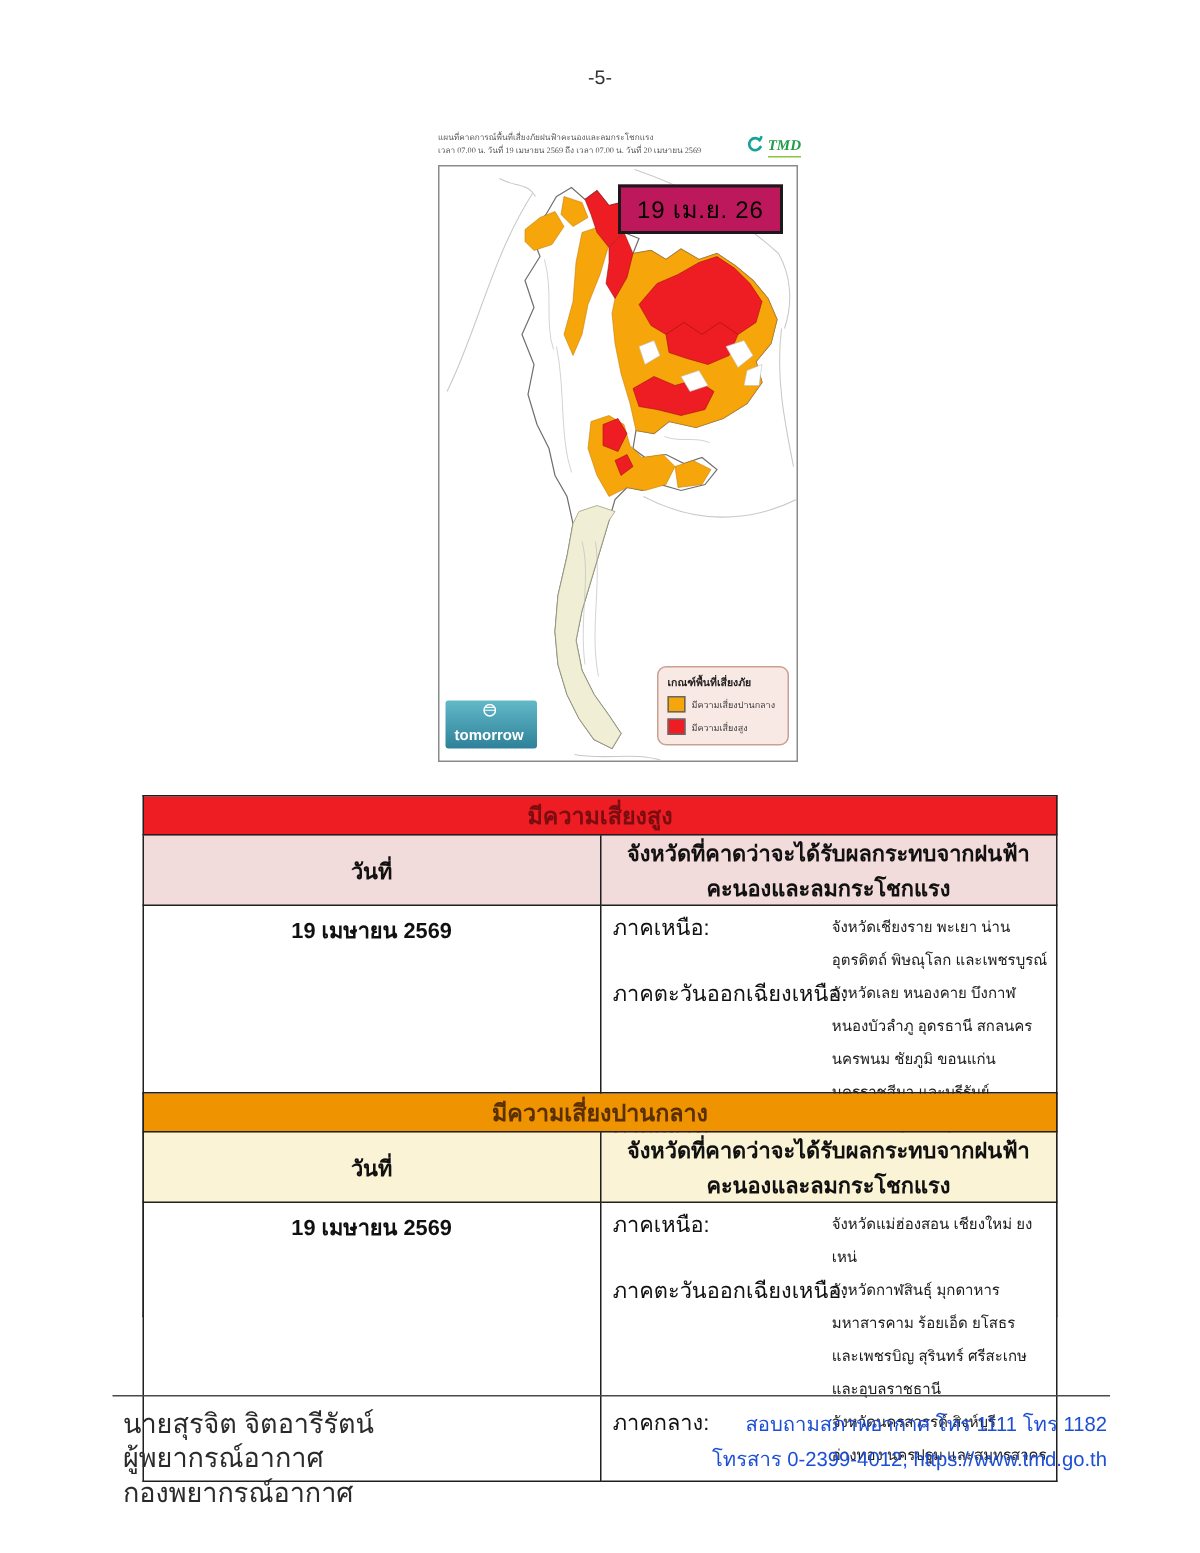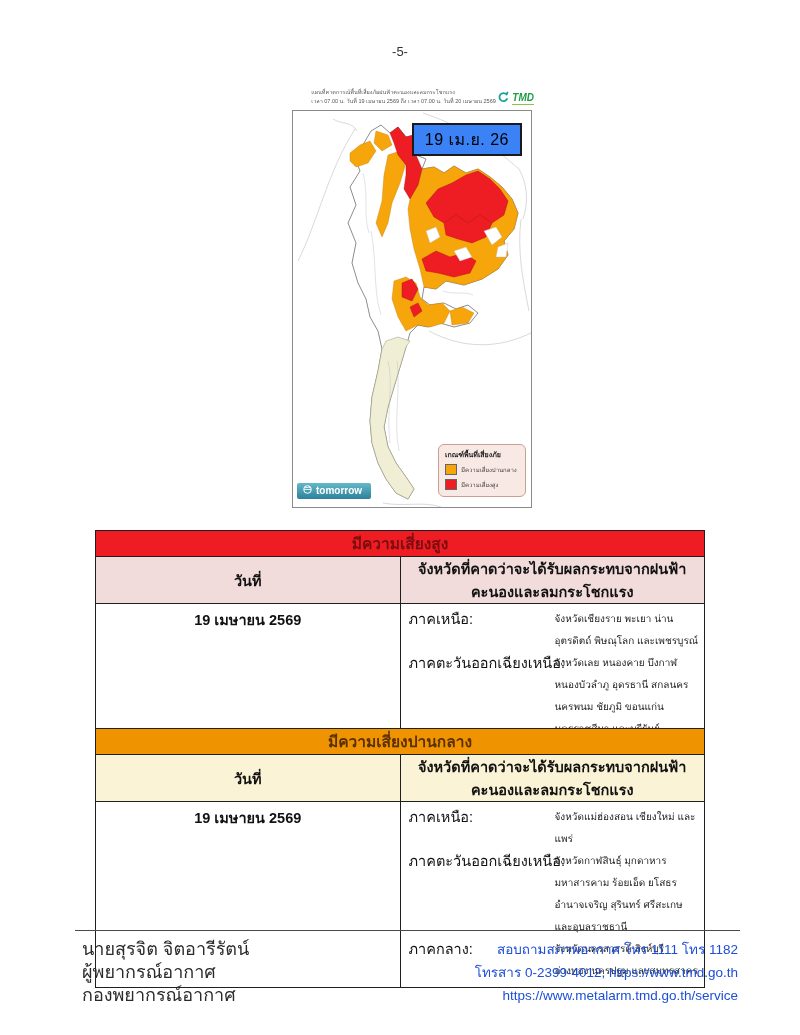--- a/index.html
+++ b/index.html
@@ -7,43 +7,43 @@
   .page {
     position:relative; width:800px; height:1035px; margin:0 auto;
     background:#ffffff; font-family:"Liberation Sans", sans-serif; color:#1a1a1a;
     overflow:hidden;
   }
   .pageno { position:absolute; top:44px; left:0; width:100%; text-align:center;
     font-size:13px; color:#333; }
 
   
   .map-section { position:absolute; left:292px; top:88px; width:242px; }
-  .map-head { display:flex; justify-content:flex-end; align-items:flex-start; }
+  .map-head { display:flex; justify-content:space-between; align-items:flex-start;font-family:Liberation Serif, serif; }
   .map-titles { width:186px; font-size:5.5px; line-height:1.55; color:#555; }
   .map-logos { display:flex; align-items:center; gap:3px; padding-top:2px; }
   .logo-tmd { color:#1e9e46; font-weight:bold; font-style:italic; font-size:10px;
     border-bottom:1.5px solid #8bc53f; line-height:1; padding-bottom:1px; }
   .map-frame { position:relative; margin-top:2px; border:1px solid #8a8a8a;
     width:240px; height:398px; background:#fff; overflow:hidden; }
   .map-frame svg.thmap { position:absolute; left:0; top:0; }
-  .date-box { position:absolute; top:12px; right:9px; background:#3b82f6;
+  .date-box { position:absolute; top:12px; right:9px; background:#be185d;
     border:2px solid #1a1a1a; padding:2px 11px; font-size:16px; color:#000;
     letter-spacing:.5px; }
   .legend { position:absolute; right:5px; bottom:10px; width:88px;
     background:#f9e9e4; border:1px solid #c9a193; border-radius:6px;
     padding:4px 6px 6px 6px; }
   .legend-title { font-size:7px; font-weight:bold; color:#222; }
   .legend-item { display:flex; align-items:center; gap:4px; margin-top:4px; }
   .swatch { width:12px; height:11px; border:1px solid #666; flex:none; }
   .swatch.orange { background:#F6A50B; }
   .swatch.red { background:#EE1D23; }
   .legend-label { font-size:6px; color:#3a3a3a; }
   .tomorrow { position:absolute; left:4px; bottom:8px; display:flex; align-items:center;
     gap:4px; background:linear-gradient(180deg,#62b9c8,#2e8199); color:#fff;
-    font-weight:bold; font-size:10px; padding:2px 9px 3px 6px; border-radius:2px; }
+    font-weight:bold; font-size:10px; padding:2px 9px 3px 6px; border-radius:2px;flex-direction:column; }
 
   
   .risk-table { position:absolute; left:95px; width:610px; border-collapse:collapse;
     table-layout:fixed; }
   .risk-table th, .risk-table td { border:1px solid #1f1f1f; }
   .t1 { top:530px; } .t2 { top:728px; }
   .title-row th { height:25px; font-size:15.5px; font-weight:bold; text-align:center; }
   .t1 .title-row th { background:#EE1D23; color:#7a0d10; }
   .t2 .title-row th { background:#EF9400; color:#5a3000; }
   .sub-row th { height:22px; font-size:14.5px; font-weight:bold; text-align:center; color:#111; }
@@ -217,28 +217,28 @@
     <tr class="sub-row">
       <th class="date-col" style="width:113px">วันที่</th>
       <th>จังหวัดที่คาดว่าจะได้รับผลกระทบจากฝนฟ้าคะนองและลมกระโชกแรง</th>
     </tr>
     <tr class="body-row">
       <td class="date-cell">19 เมษายน 2569</td>
       <td class="content-cell">
         <div class="prov-row">
           <div class="region">ภาคเหนือ:</div>
           <div class="provs">
-                <div>จังหวัดแม่ฮ่องสอน เชียงใหม่ และแพร่</div>
+                <div>จังหวัดแม่ฮ่องสอน เชียงใหม่ ยงเหน่</div>
               </div>
         </div>
         <div class="prov-row">
           <div class="region">ภาคตะวันออกเฉียงเหนือ:</div>
           <div class="provs">
             <div>จังหวัดกาฬสินธุ์ มุกดาหาร มหาสารคาม ร้อยเอ็ด ยโสธร</div>
-            <div>อำนาจเจริญ สุรินทร์ ศรีสะเกษ และอุบลราชธานี</div>
+            <div>และเพชรบิญ สุรินทร์ ศรีสะเกษ และอุบลราชธานี</div>
           </div>
         </div>
         <div class="prov-row">
           <div class="region">ภาคกลาง:</div>
           <div class="provs">
                 <div>จังหวัดนครสวรรค์ สิงห์บุรี อ่างทอง นครปฐม และสมุทรสาคร</div>
               </div>
         </div>
 
       </td>
@@ -248,16 +248,15 @@
 
   <div class="footer-line"></div>
   <div class="footer-left">
     <div>นายสุรจิต จิตอารีรัตน์</div>
     <div>ผู้พยากรณ์อากาศ</div>
     <div>กองพยากรณ์อากาศ</div>
   </div>
   <div class="footer-right">
     <div>สอบถามสภาพอากาศ โทร 1111 โทร 1182</div>
     <div>โทรสาร 0-2399-4012, https://www.tmd.go.th</div>
-    <div>https://www.metalarm.tmd.go.th/service</div>
   </div>
 
 </div>
 
 </body></html>

